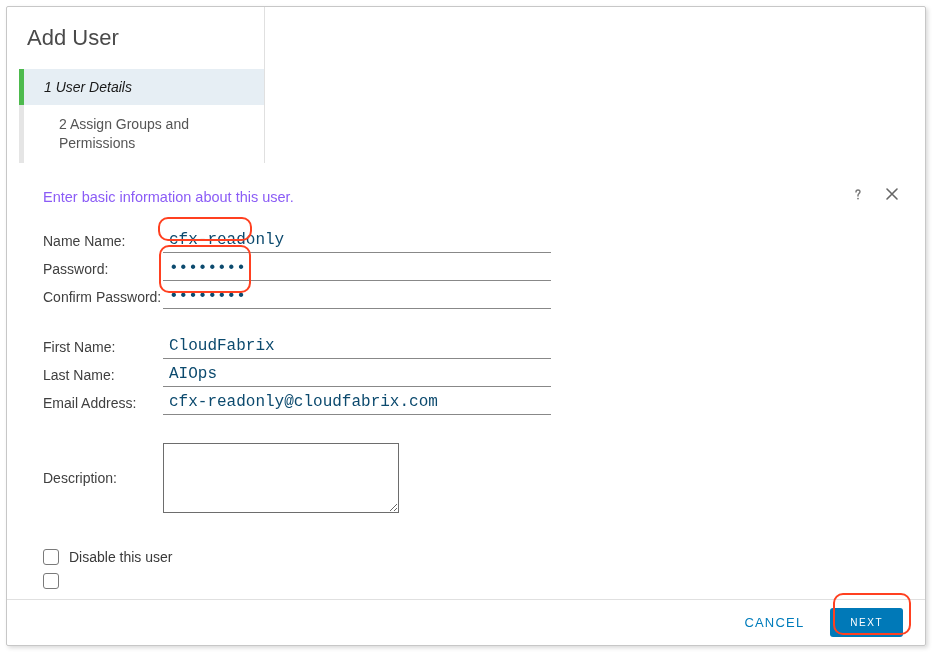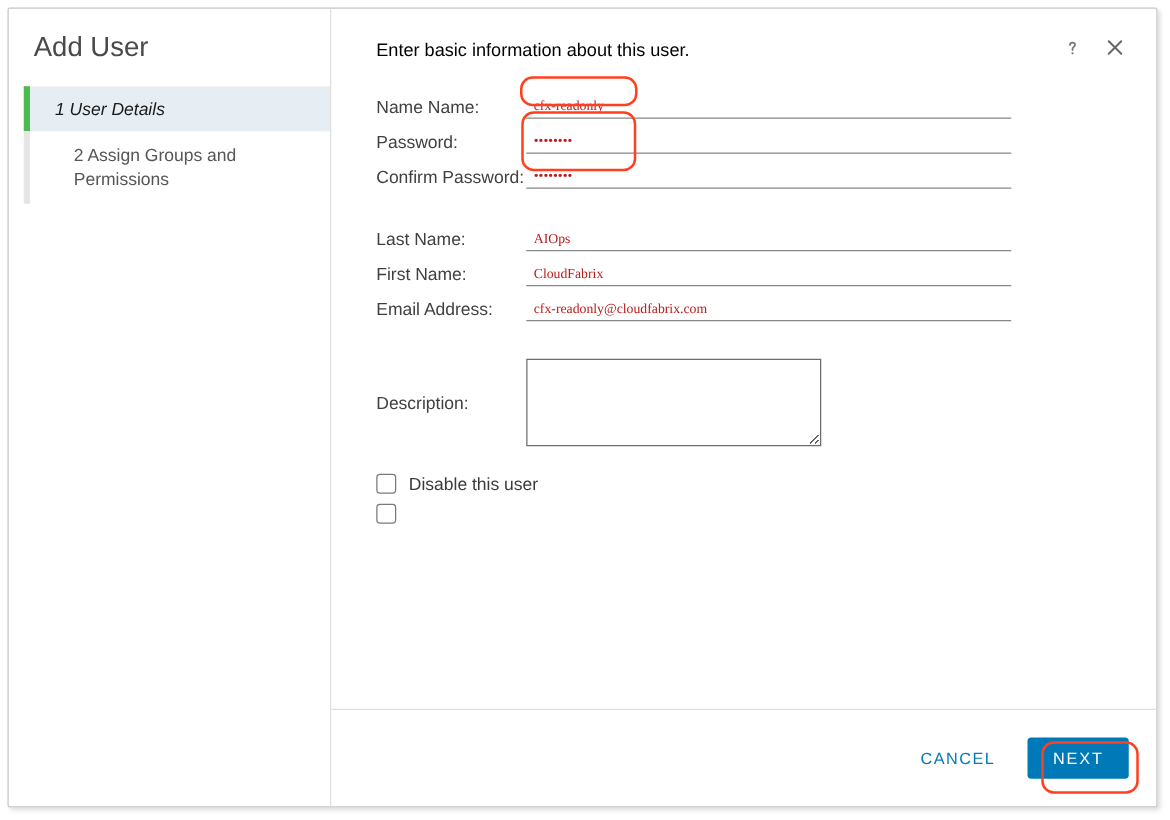--- a/index.html
+++ b/index.html
@@ -13,21 +13,21 @@
     height: 656px;
   }
   .dialog {
     position: relative;
     width: 920px;
     height: 640px;
     margin: 6px;
     border: 1px solid #c7c7c7;
     border-radius: 2px;
     display: flex;
-    flex-direction: row;
+    flex-direction: column;
     box-shadow: 2px 2px 4px rgba(0,0,0,0.15);
   }
   .sidebar {
     width: 258px;
     border-right: 1px solid #e0e0e0;
     padding-top: 14px;
   }
   .title {
     font-size: 22px;
     font-weight: 400;
@@ -77,42 +77,42 @@
   .icon-btn {
     cursor: pointer;
     width: 18px;
     height: 18px;
     display:flex;
     align-items:center;
     justify-content:center;
   }
   .intro {
     font-size: 14.5px;
-    color: #000000;
+    color: #8b5cf6;
     margin-bottom: 22px;
   }
   .form-row {
     display: flex;
     align-items: center;
     height: 28px;
   }
   .form-label {
     width: 120px;
     color: #404040;
     font-size: 14px;
     white-space: nowrap;
   }
   .text-input {
     flex: 0 0 388px;
     border: none;
     border-bottom: 1px solid #888;
-    font-size: 11px;
+    font-size: 16px;
     padding: 3px 6px 3px 6px;
-    color: #b91c1c;
-    font-family: Liberation Serif, serif;
+    color: #0c4a6e;
+    font-family: Liberation Mono, monospace;
     background: transparent;
     outline: none;
   }
   .textarea {
     width: 236px;
     height: 70px;
     border: 1px solid #6d6d6d;
     resize: both;
     font-family: inherit;
     font-size: 13px;
@@ -120,21 +120,21 @@
     outline: none;
   }
   .desc-row {
     display: flex;
     align-items: center;
     margin-top: 26px;
   }
   .checkbox-row {
     display: flex;
     align-items: center;
-    margin-top: 18px;
+    margin-top: 32px;
     color: #3a3a3a;
     font-size: 14px;
   }
   .checkbox-row + .checkbox-row { margin-top: 8px; }
   .cbx {
     width: 16px;
     height: 16px;
     border: 1px solid #7a7a7a;
     border-radius: 3px;
     margin-right: 10px;
@@ -147,21 +147,21 @@
     border: 2px solid #ff4020;
     border-radius: 10px;
     pointer-events: none;
   }
 
   .footer {
     position: absolute;
     bottom: 0;
     left: 0;
     right: 0;
-    height: 78px;
+    height: 46px;
     border-top: 1px solid #e0e0e0;
     display: flex;
     justify-content: flex-end;
     align-items: center;
     padding-right: 22px;
     gap: 16px;
   }
   .btn-cancel {
     color: #007cbb;
     font-size: 13px;
@@ -169,21 +169,21 @@
     font-weight: 500;
     background: none;
     border: none;
     cursor: pointer;
     padding: 8px 10px;
   }
   .btn-next {
     background: #0079b8;
     color: #fff;
     border: none;
-    font-size: 13px;
+    font-size: 10px;
     letter-spacing: 1.5px;
     font-weight: 500;
     padding: 9px 20px;
     border-radius: 3px;
     cursor: pointer;
   }
 </style>
 </head>
 <body>
 
@@ -228,26 +228,26 @@
       <input class="text-input" type="text" value="••••••••" style="">
     </div>
     <div class="form-row">
       <div class="form-label">Confirm Password:</div>
       <input class="text-input" type="text" value="••••••••" style="">
     </div>
 
     <div style="height:22px"></div>
 
     <div class="form-row">
+      <div class="form-label">First Name:</div>
+      <input class="text-input" type="text" value="CloudFabrix" style="">
+    </div>
+    <div class="form-row">
       <div class="form-label">Last Name:</div>
       <input class="text-input" type="text" value="AIOps" style="">
-    </div>
-    <div class="form-row">
-      <div class="form-label">First Name:</div>
-      <input class="text-input" type="text" value="CloudFabrix" style="">
     </div>
     <div class="form-row">
       <div class="form-label">Email Address:</div>
       <input class="text-input" type="text" value="cfx-readonly@cloudfabrix.com" style="">
     </div>
 
     <div class="desc-row">
       <div class="form-label">Description:</div>
       <textarea class="textarea" style=""></textarea>
     </div>

